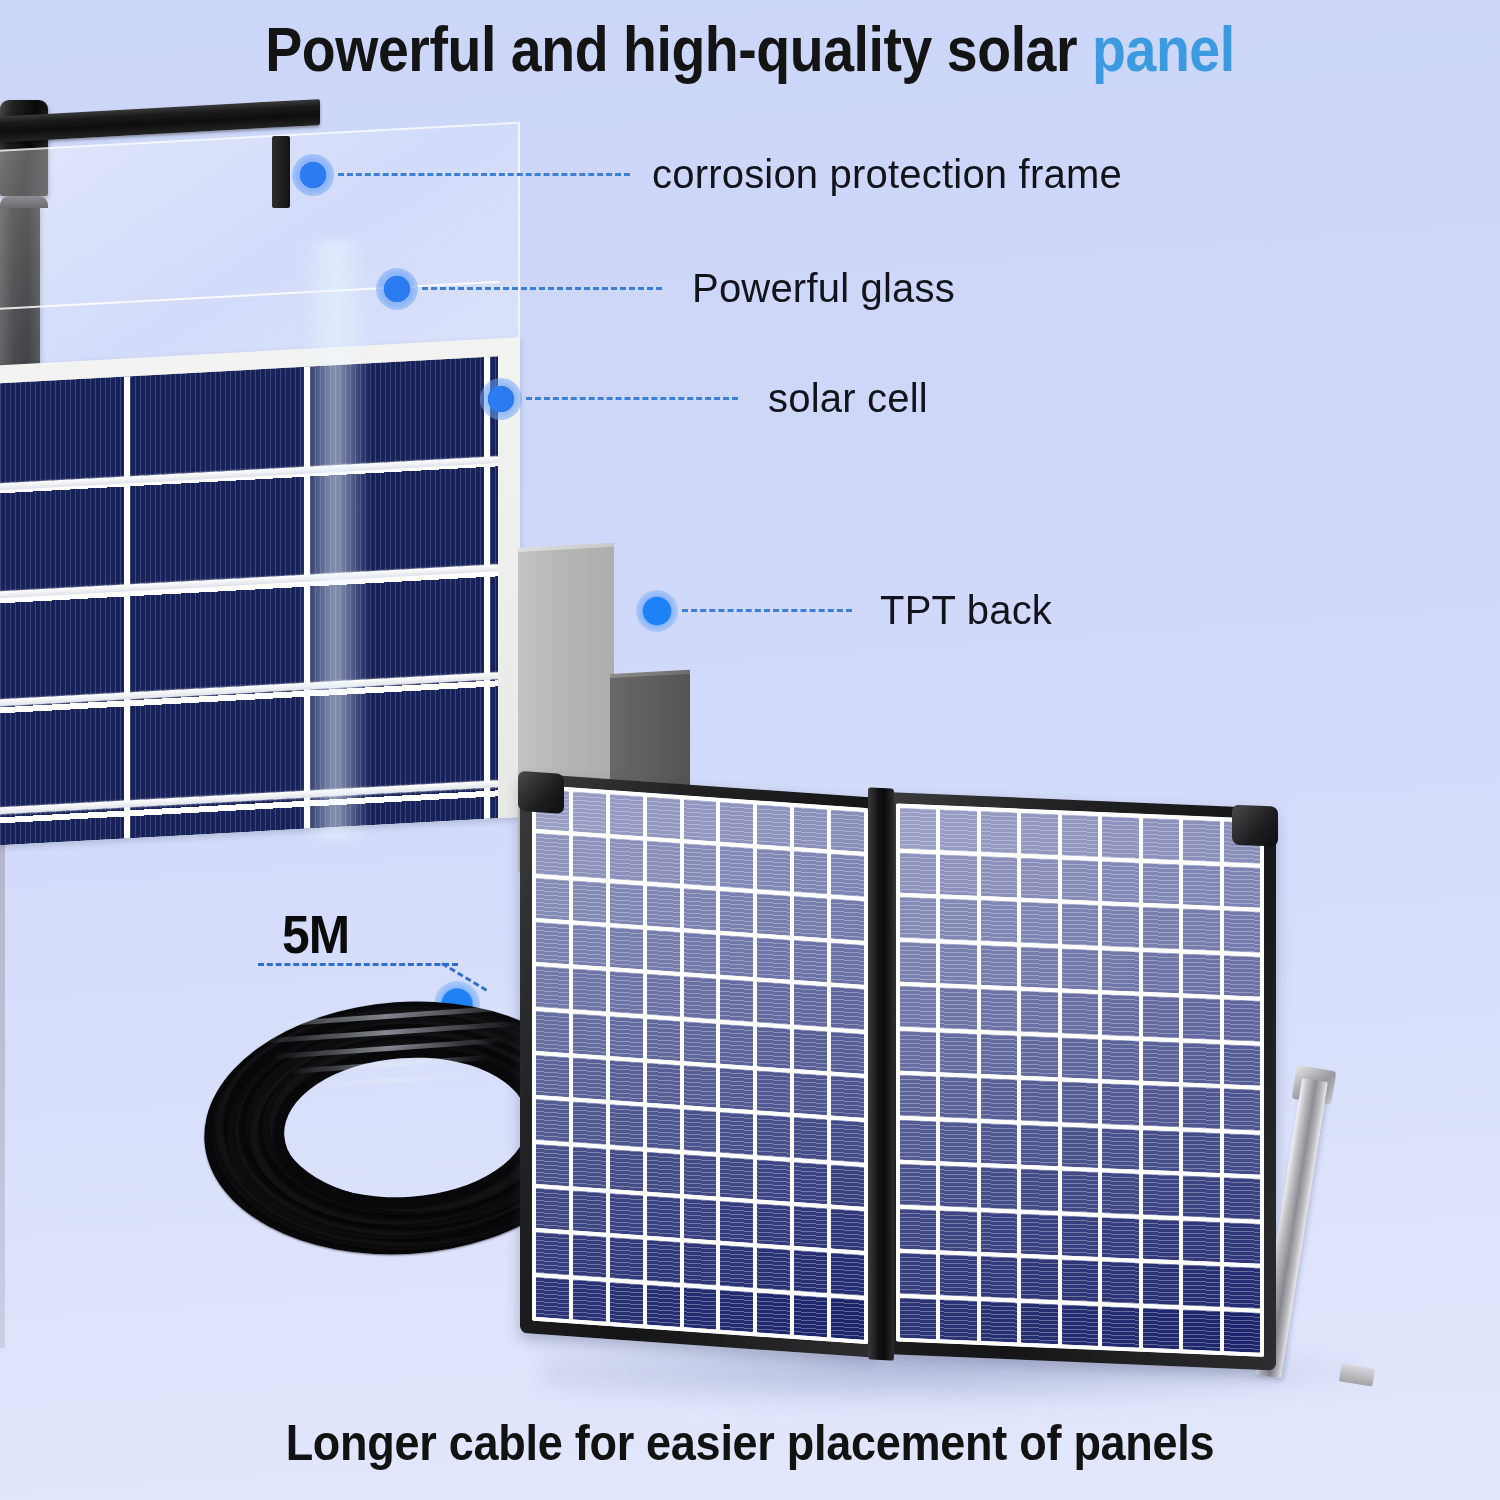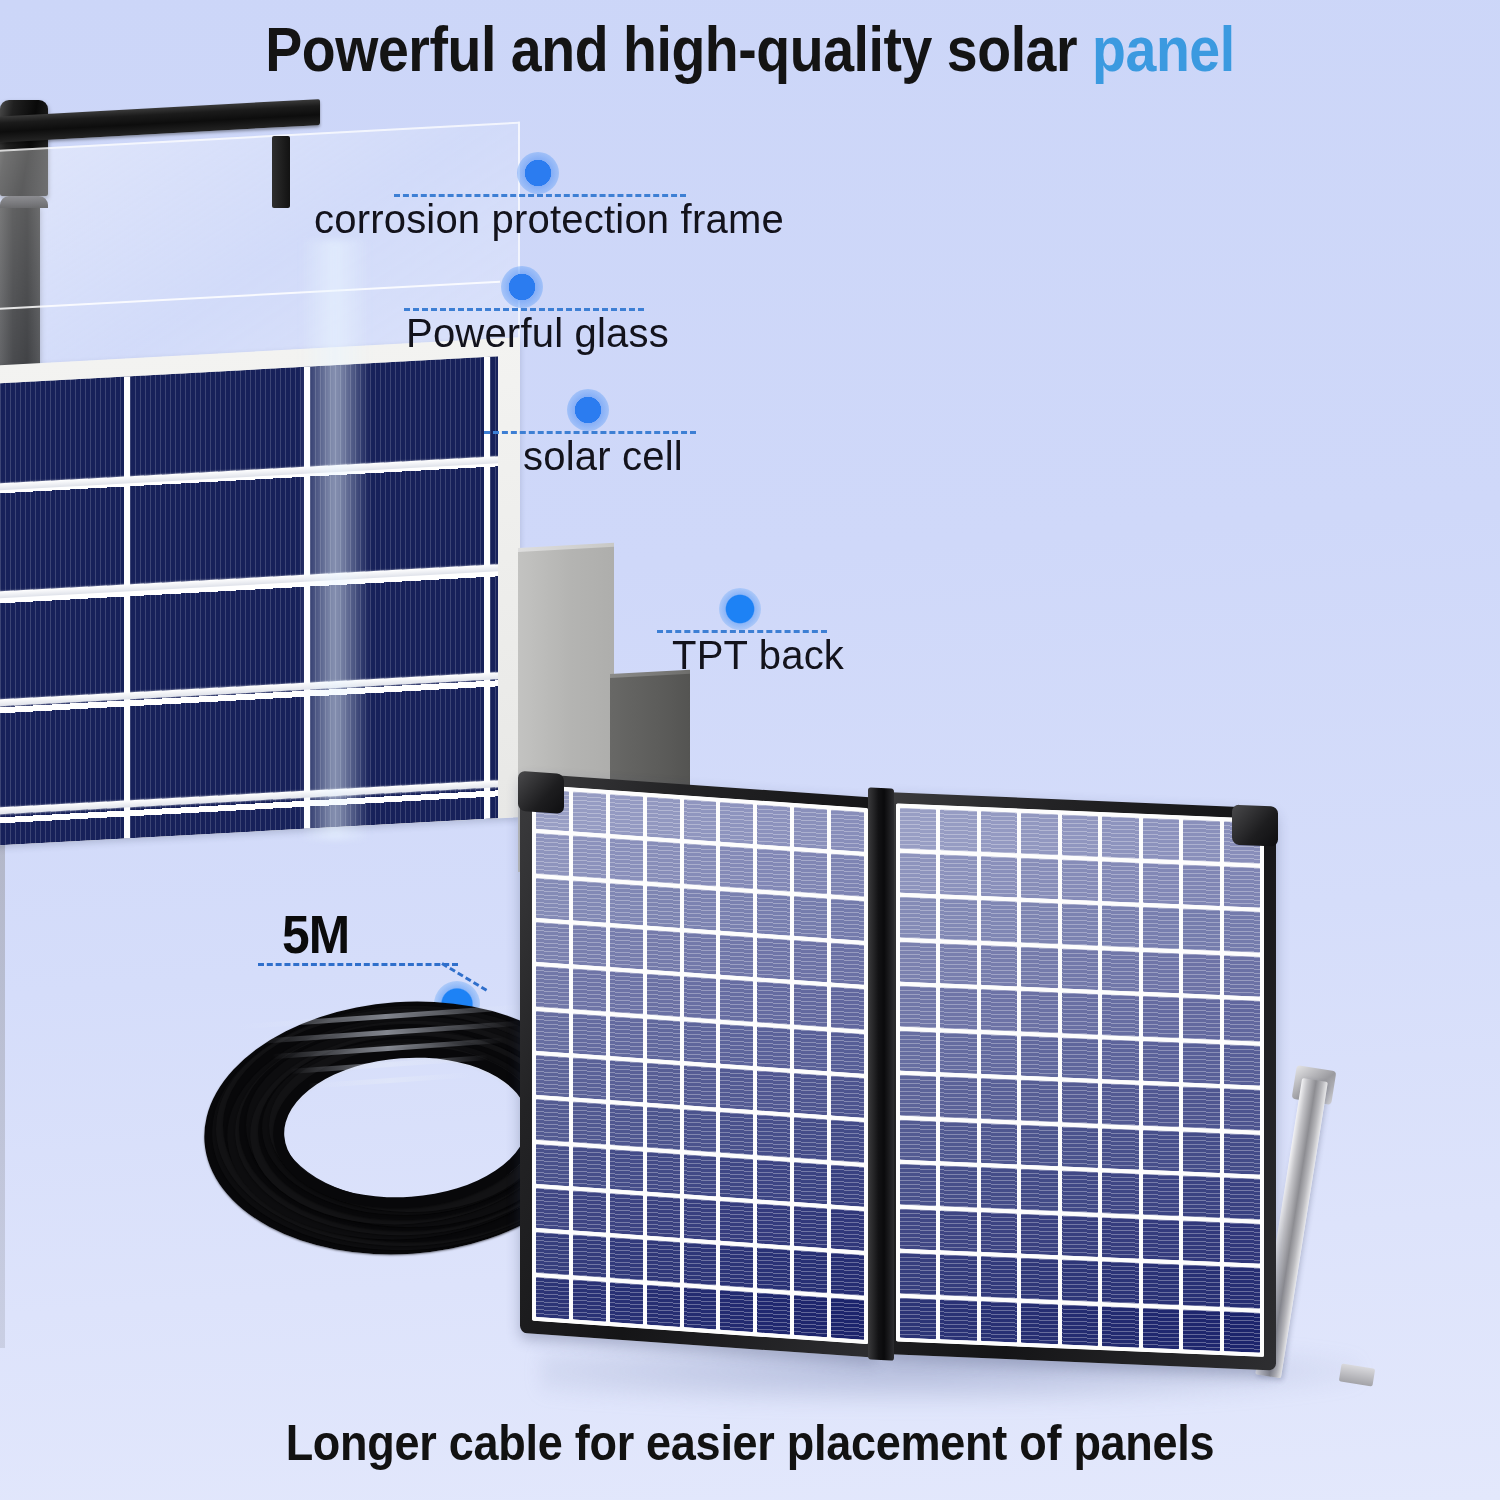--- a/index.html
+++ b/index.html
@@ -131,21 +131,21 @@
     background:linear-gradient(90deg,#686866 0%,#5d5d5b 60%,#545452 100%);
     transform:skewY(-3.1deg); transform-origin:left top;
   }
   #tpt-top {
     position:absolute; left:610px; top:574px; width:80px; height:8px;
     background:linear-gradient(90deg,#8b8b89,#6e6e6c);
     transform:skewY(-3.1deg); transform-origin:left top;
   }
 
   
-  .callout { position:absolute; display:flex; align-items:center;flex-direction:column; }
+  .callout { position:absolute; display:flex; align-items:center; }
   .dot {
     position:relative; width:42px; height:42px; flex:0 0 42px;
     border-radius:50%;
     background:radial-gradient(circle at 50% 50%,
        #2b7cf0 0%, #2b7cf0 44%,
        rgba(90,150,245,.62) 45%, rgba(120,172,248,.50) 72%,
        rgba(150,190,250,.22) 88%, rgba(150,190,250,0) 100%);
   }
   .dot.plain {
     background:radial-gradient(circle at 50% 50%,
@@ -162,31 +162,31 @@
   }
 
   #c0 { left:292px; top:152px; }
   #c0 .leader { width:292px; }
   #c0 .clabel { margin-left:22px; }
 
   #c1 { left:376px; top:266px; }
   #c1 .leader { width:240px; }
   #c1 .clabel { margin-left:30px; }
 
-  #c2 { left:480px; top:389px; }
+  #c2 { left:480px; top:376px; }
   #c2 .leader { width:212px; }
   #c2 .clabel { margin-left:30px; }
 
   #c3 { left:568px; top:456px; }
   #c3 .leader { width:194px; }
   #c3 .clabel { margin-left:34px; }
 
   #c4 { left:636px; top:588px; }
   #c4 .leader { width:170px; }
-  #c4 .clabel { margin-left:36px; }
+  #c4 .clabel { margin-left:28px; }
 
   
   #m5-label {
     position:absolute; left:282px; top:903px;
     font-size:54px; font-weight:bold; color:#0b0b0b;
     transform:scaleX(0.92); transform-origin:left center;
     letter-spacing:-1px;
   }
   #m5-line-h {
     position:absolute; left:258px; top:963px; width:200px; height:0;

